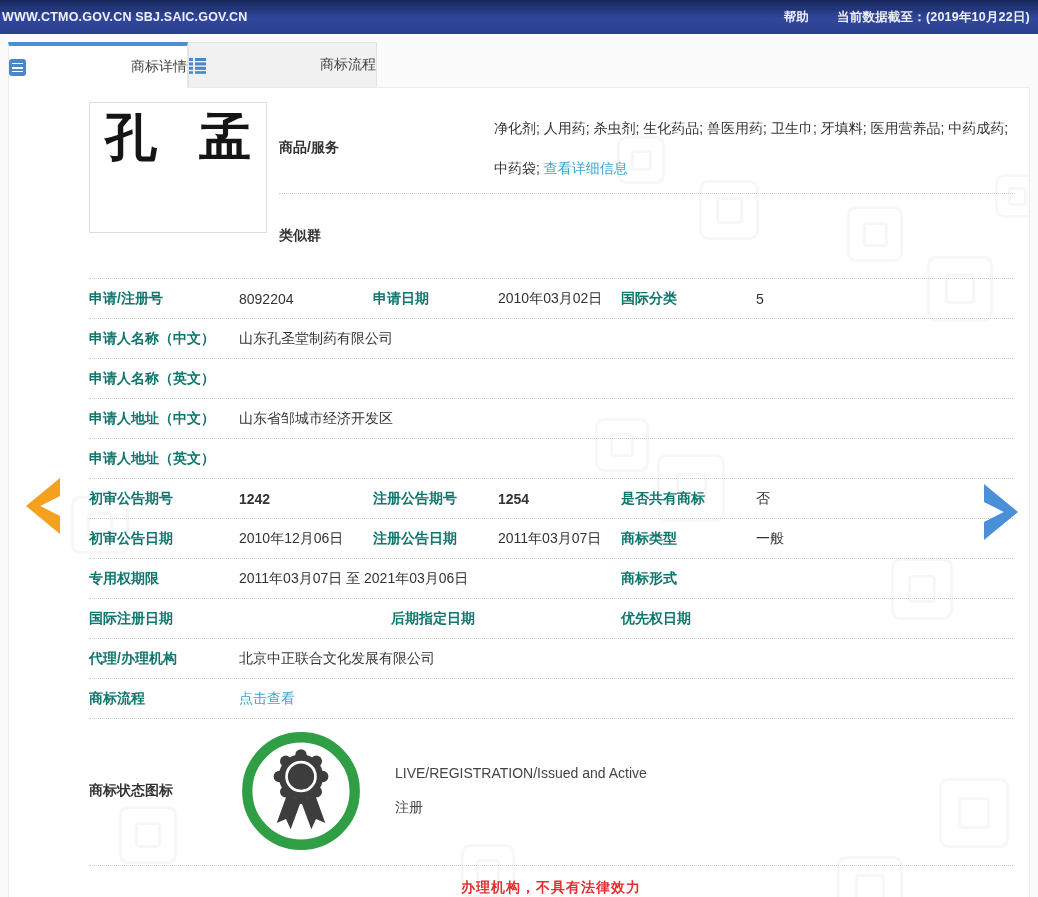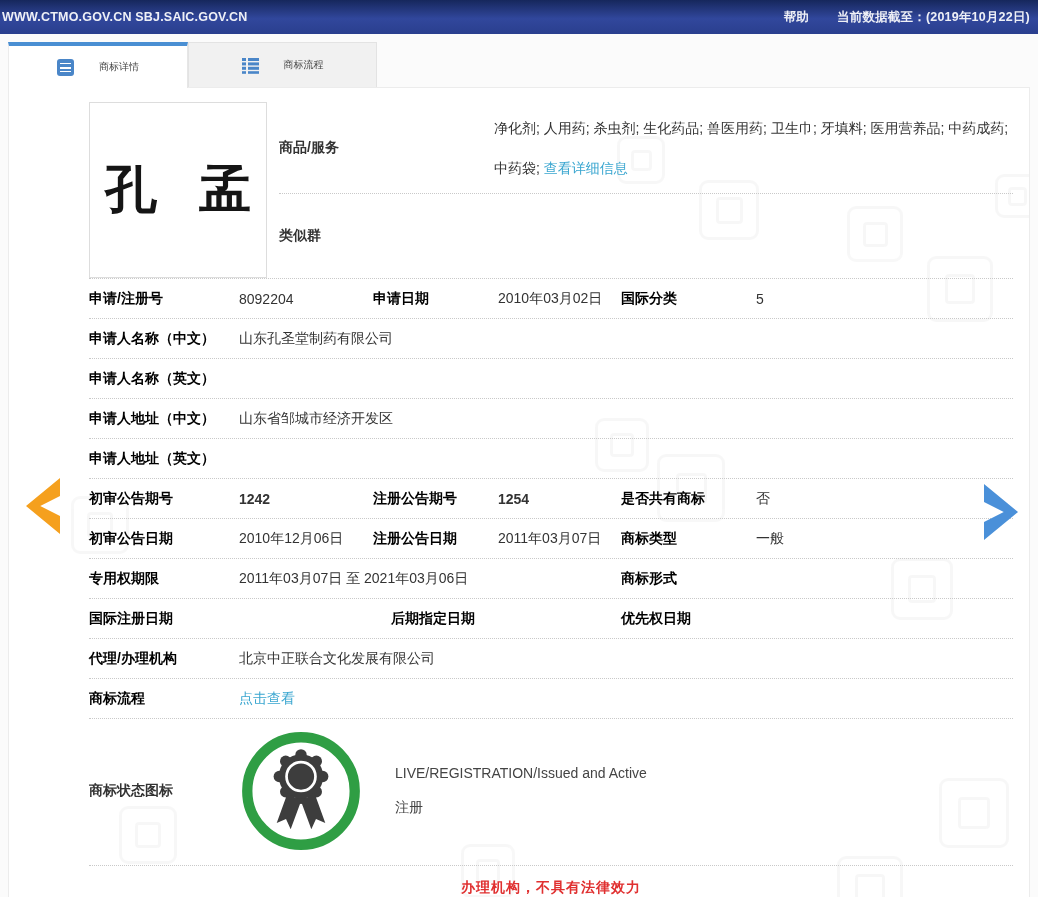--- a/index.html
+++ b/index.html
@@ -9,62 +9,62 @@
 
   
   .topbar { height:34px; background:linear-gradient(#16275c, #31479c 55%, #2a3f8e);
     color:#eef0f6; display:flex; align-items:center; justify-content:space-between;
     padding:0 8px 0 2px; font-size:12.5px; font-weight:bold; letter-spacing:.2px; }
   .topbar-right { display:flex; gap:28px; align-items:center; }
   .topbar a { color:#eef0f6; text-decoration:none; cursor:pointer; }
 
   
   .tabs { margin:8px 0 0 8px; display:flex; height:45px; position:relative; z-index:3; }
-  .tab { display:flex; align-items:center; justify-content:center; gap:25px;
-    font-size:10px; color:#444; cursor:pointer; }
+  .tab { display:flex; align-items:center; justify-content:space-between; gap:25px;
+    font-size:14px; color:#444; cursor:pointer; }
   .tab-detail { width:180px; background:#fff; border-top:4px solid var(--accent_blue,#4a8fd3);
     border-left:1px solid #ececec; border-right:1px solid #e6e6e6; margin-bottom:-1px; }
   .tab-process { width:189px; background:#f1f1f1; border:1px solid #e3e3e3; border-bottom:none; }
   .icon-doc { width:17px; height:17px; background:var(--icon_blue,#4a86c8); border-radius:3px;
     position:relative; flex-shrink:0; }
   .icon-doc::after { content:""; position:absolute; left:3px; right:3px; top:4px; bottom:4px;
     background:repeating-linear-gradient(#fff 0 1.5px, transparent 1.5px 4.2px); }
   .icon-grid { width:17px; height:17px; flex-shrink:0; }
 
   
   .panel { position:relative; margin:0 8px; height:822px; background:#fff;
     border:1px solid #ececec; border-bottom:none; overflow:hidden; }
   .content { position:relative; padding:14px 16px 0 80px; z-index:1; }
 
   
   .wm { position:absolute; border:3px solid #8a8a8a; opacity:.06; border-radius:9px; z-index:0; }
   .wm::after { content:""; position:absolute; inset:25%; border:3px solid #8a8a8a; border-radius:4px; }
 
   
   .top-block { display:flex; gap:12px; }
-  .tm-image-box { width:178px; height:176px; border:1px solid #ddd; background:#fff;
-    display:flex; align-items:center; justify-content:center; flex-shrink:0; }
+  .tm-image-box { width:178px; height:131px; border:1px solid #ddd; background:#fff;
+    display:flex; align-items:flex-start; justify-content:center; flex-shrink:0; }
   .tm-image-text { font-family:"DejaVu Serif", serif; font-weight:bold; font-size:52px;
     color:#151515; letter-spacing:12px; text-indent:12px; }
   .tm-fields { flex:1; }
   .frow { display:flex; align-items:center; font-size:14px; }
   .frow .flabel { width:215px; font-weight:bold; flex-shrink:0; color:#333; }
   .frow-goods { min-height:92px; border-bottom:1px dotted #c9c9c9; }
   .frow-similar { min-height:84px; }
   .goods-text { line-height:40px; max-width:540px; }
   a.inline-link { color:var(--link_blue,#3aa6d0); text-decoration:none; cursor:pointer; }
 
   
   .rows { border-top:1px dotted #c9c9c9; }
   .row { display:grid; grid-template-columns:150px 134px 125px 123px 135px 1fr;
     align-items:center; height:40px; border-bottom:1px dotted #c9c9c9; font-size:14px; }
   .row.cols-wide { grid-template-columns:150px 1fr; }
   .row.cols-span { grid-template-columns:150px 382px 135px 1fr; }
   .row.cols-dates { grid-template-columns:150px 152px 230px 135px 1fr; }
-  .lab { font-weight:bold; color:#000000; }
+  .lab { font-weight:bold; color:#0f766e; }
   .val {}
   .val.b { font-weight:bold; }
 
   
   .status-row { display:flex; align-items:center; padding:10px 0 12px;
     border-bottom:1px dotted #c9c9c9; font-size:14px; }
   .status-label { width:150px; font-weight:bold; flex-shrink:0; }
   .badge { width:124px; height:124px; flex-shrink:0; }
   .status-texts { margin-left:32px; color:#444; }
   .status-line1 { margin-bottom:18px; }

